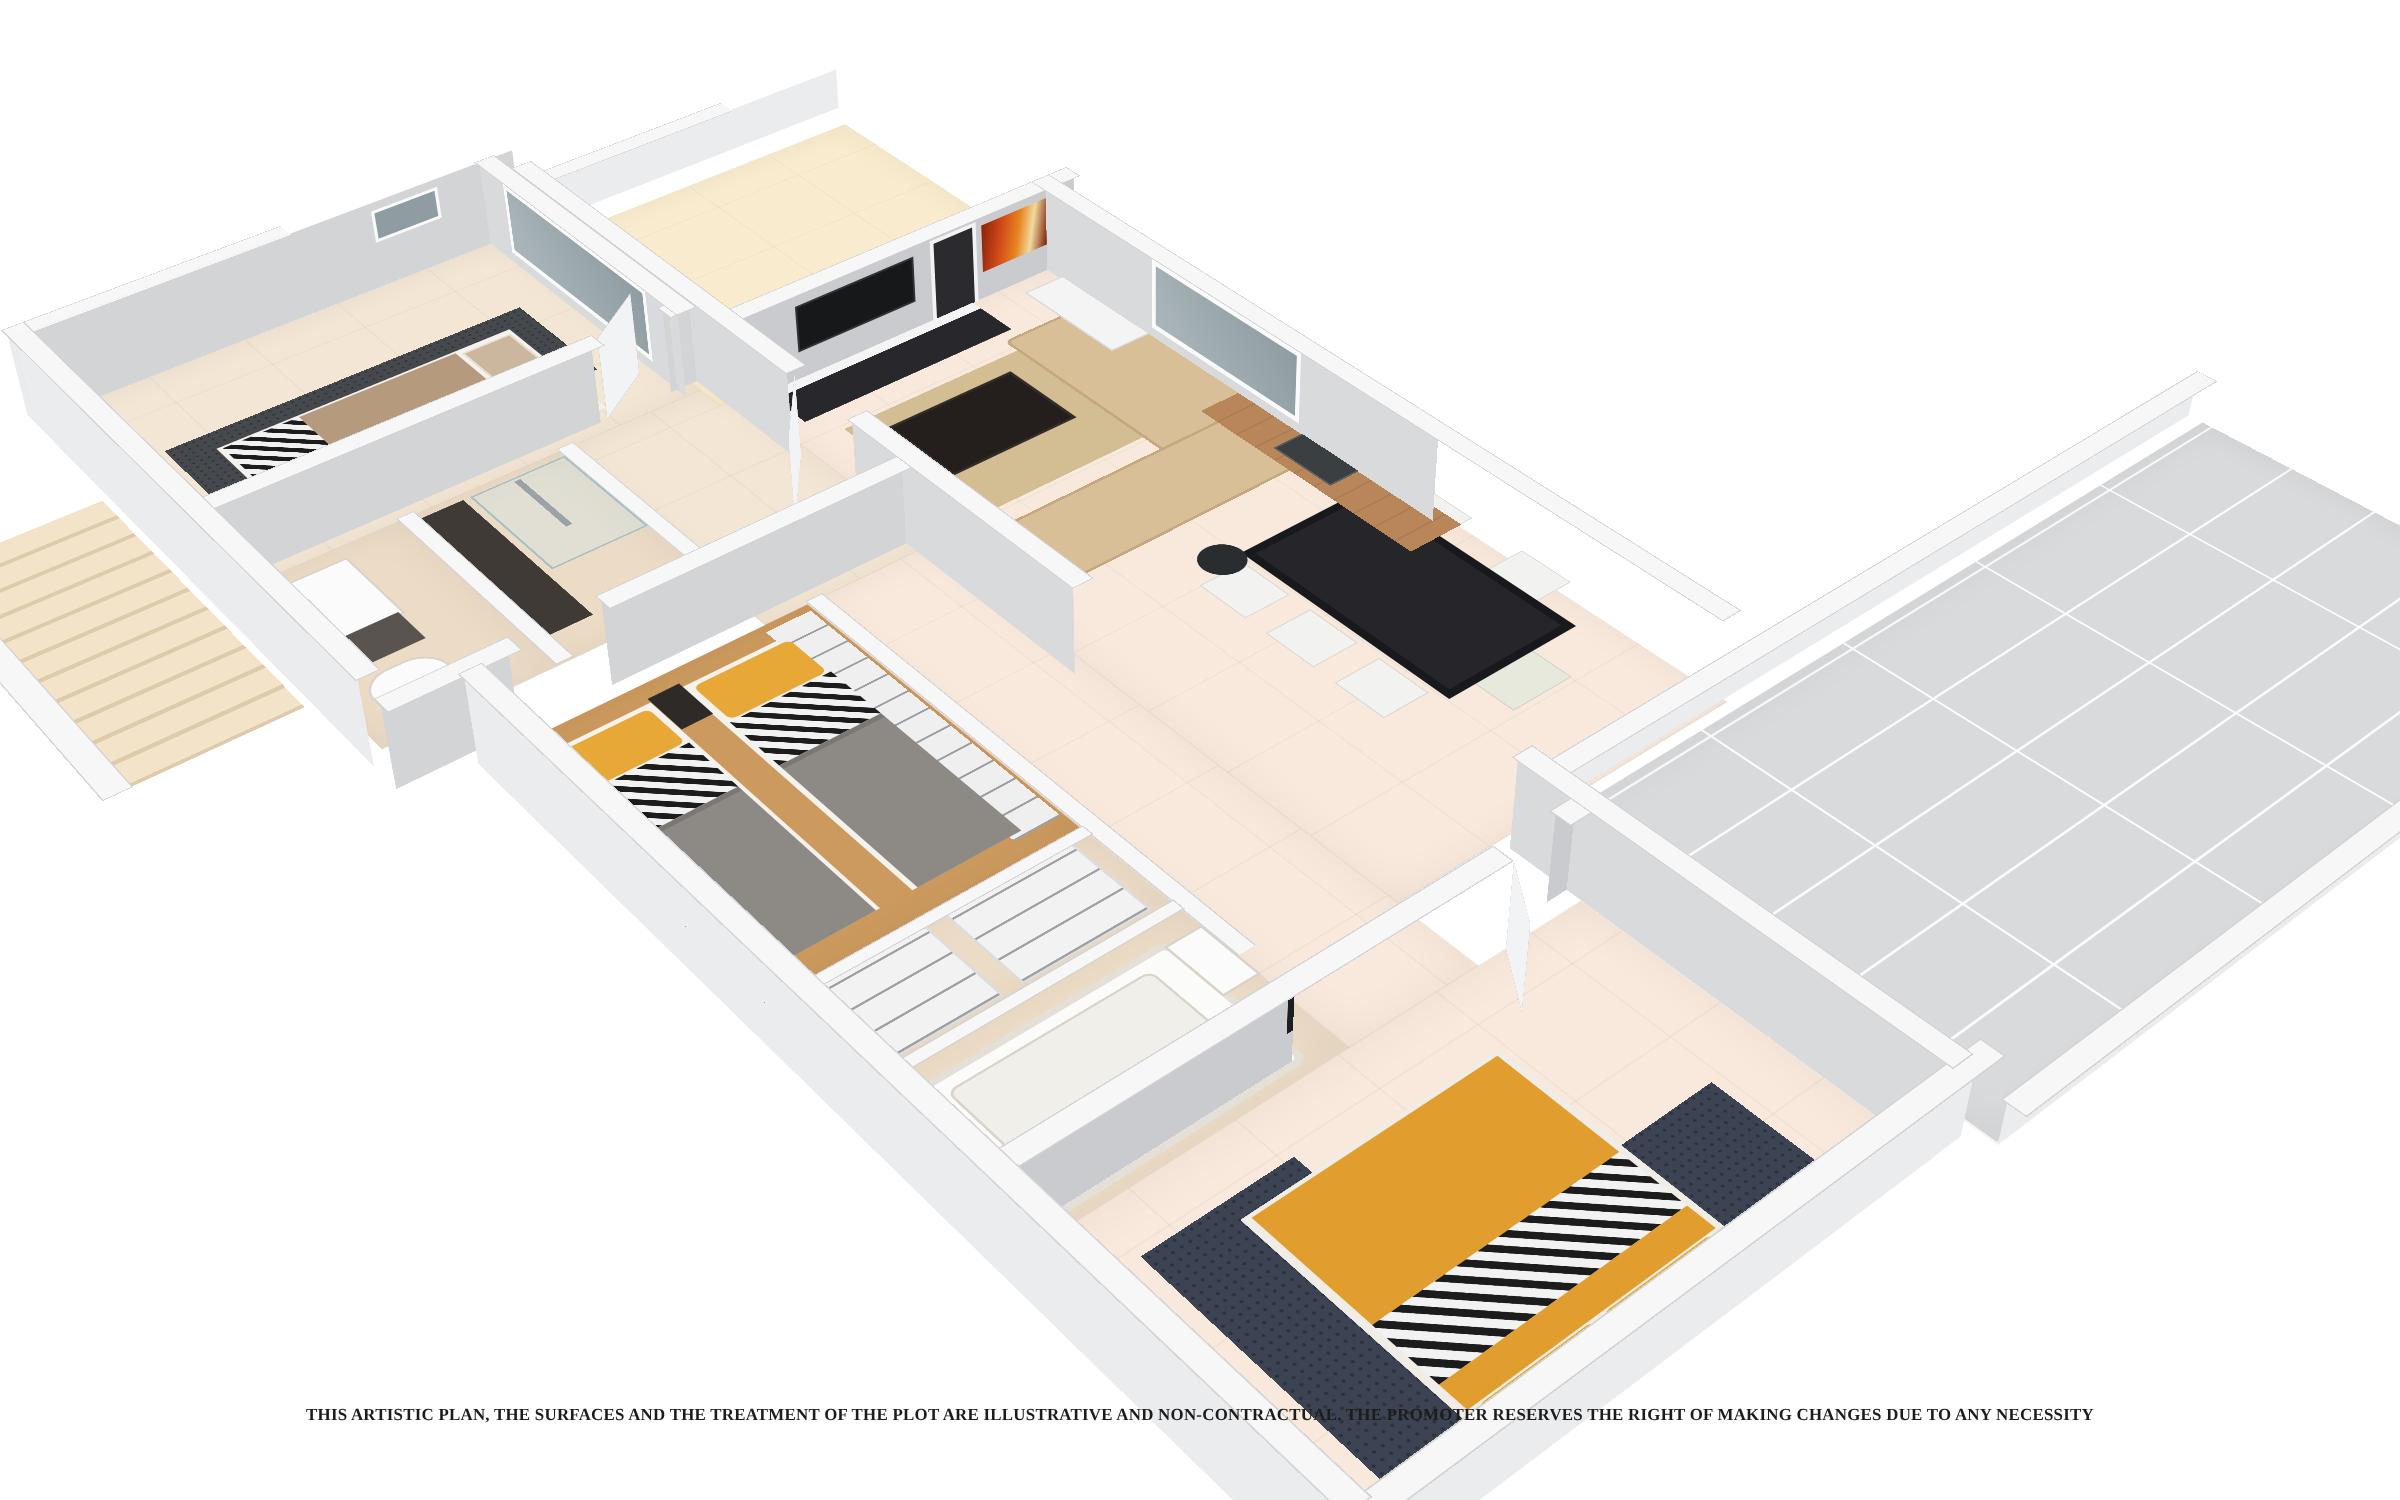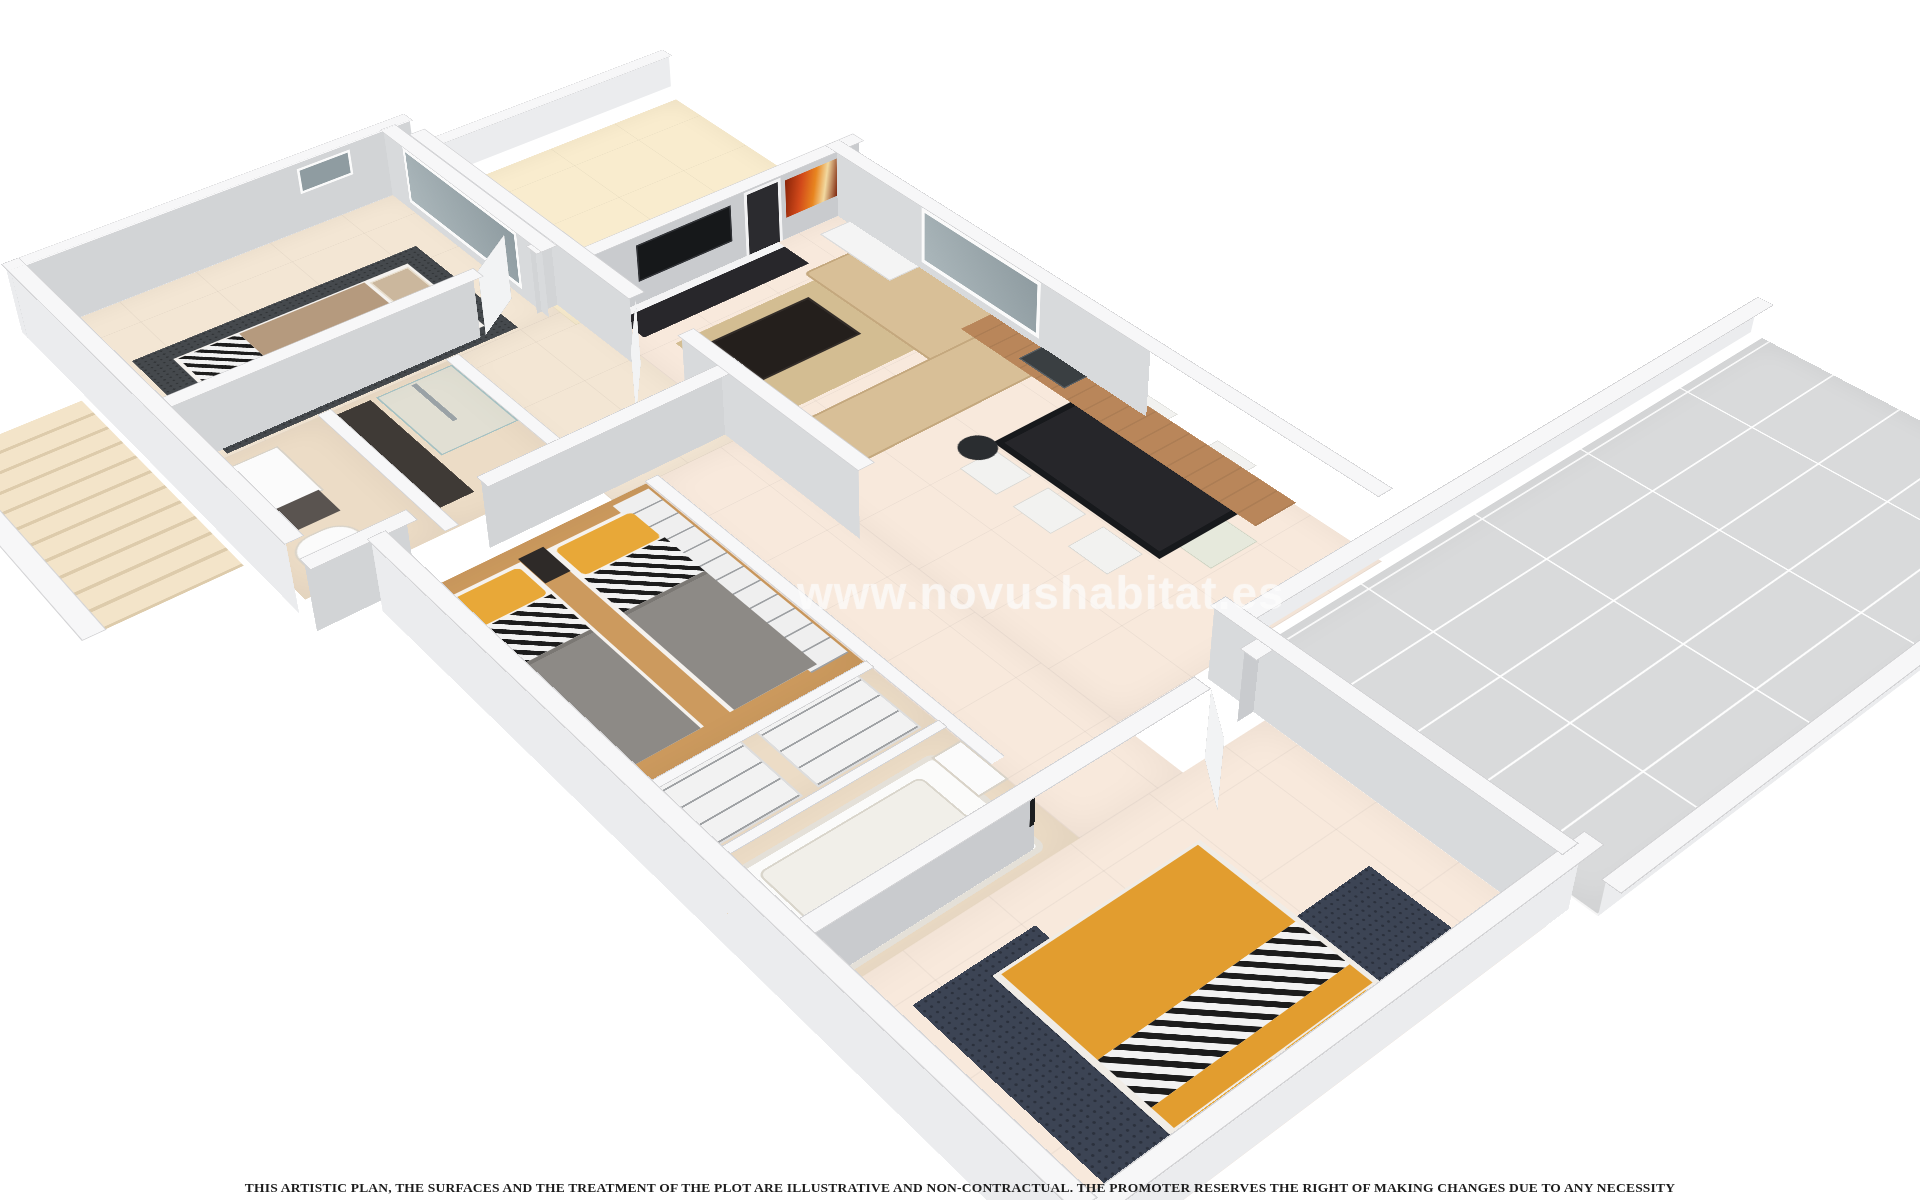--- a/index.html
+++ b/index.html
@@ -27,21 +27,21 @@
   .chevron{background:repeating-linear-gradient(45deg,#1c1c1c 0 6px,#f2f2f2 6px 13px);}
   .hangers{background:repeating-linear-gradient(0deg, rgba(90,95,100,0.55) 0 2px, transparent 2px 26px);}
   .dotrug{background-image:radial-gradient(rgba(0,0,0,0.28) 1px, transparent 1.5px);background-size:7px 7px;}
   
   #watermark{position:absolute;left:797px;top:566px;font-size:46px;font-weight:bold;
      letter-spacing:1px;color:rgba(252,252,252,0.65);z-index:60;white-space:nowrap;
      text-shadow:0 0 3px rgba(255,255,255,0.2);}
   .disclaimer{position:absolute;width:100%;text-align:center;
      font-family:"Liberation Serif",serif;font-weight:bold;color:#1c1c1c;z-index:70;}
   #disc1{top:1148px;font-size:13.5px;letter-spacing:0.2px;}
-  #disc2{top:1180px;font-size:13.5px;letter-spacing:0.2px;}
+  #disc2{top:1124px;font-size:13.5px;letter-spacing:0.2px;}
 </style>
 </head>
 <body>
 
 <div id="page">
 
   <div id="scene-anchor">
     <div id="plan">
 
       <div class="floor tile-grid" style="left:0;top:0;width:440px;height:320px;background-color:var(--floor-cream);"></div>
@@ -200,16 +200,15 @@
       <div style="left:186px;top:1306px;width:228px;height:240px;background:#f0ece6;transform:translateZ(2px);"></div>
       <div style="left:192px;top:1310px;width:216px;height:110px;background-color:var(--bed-orange);transform:translateZ(3px);"></div>
       <div class="chevron" style="left:192px;top:1420px;width:216px;height:58px;transform:translateZ(3px);"></div>
       <div style="left:192px;top:1478px;width:216px;height:24px;background-color:var(--bed-orange);transform:translateZ(3px);"></div>
       <div style="left:198px;top:1504px;width:98px;height:38px;background-color:var(--pillow-yellow);border-radius:6px;transform:translateZ(4px);"></div>
       <div style="left:304px;top:1504px;width:98px;height:38px;background-color:var(--pillow-yellow);border-radius:6px;transform:translateZ(4px);"></div>
 
     </div>
   </div>
 
-  <div id="watermark">www.novushabitat.es</div>
   <div id="disc2" class="disclaimer">THIS ARTISTIC PLAN, THE SURFACES AND THE TREATMENT OF THE PLOT ARE ILLUSTRATIVE AND NON-CONTRACTUAL. THE PROMOTER RESERVES THE RIGHT OF MAKING CHANGES DUE TO ANY NECESSITY</div>
 
 </div>
 
 </body></html>

